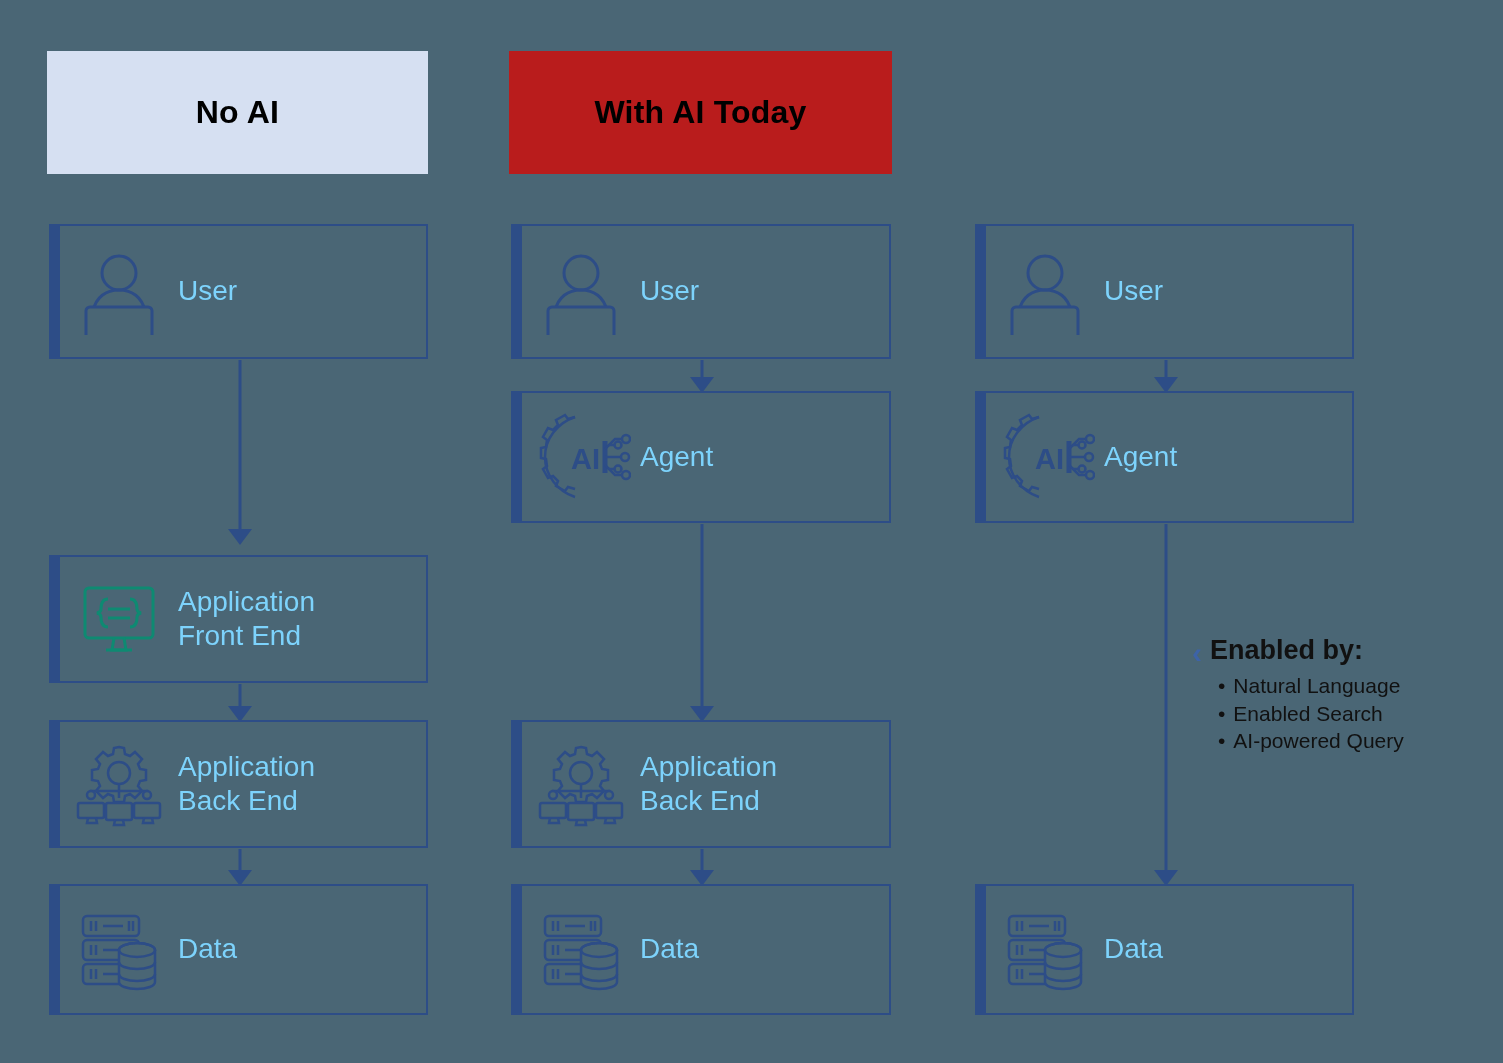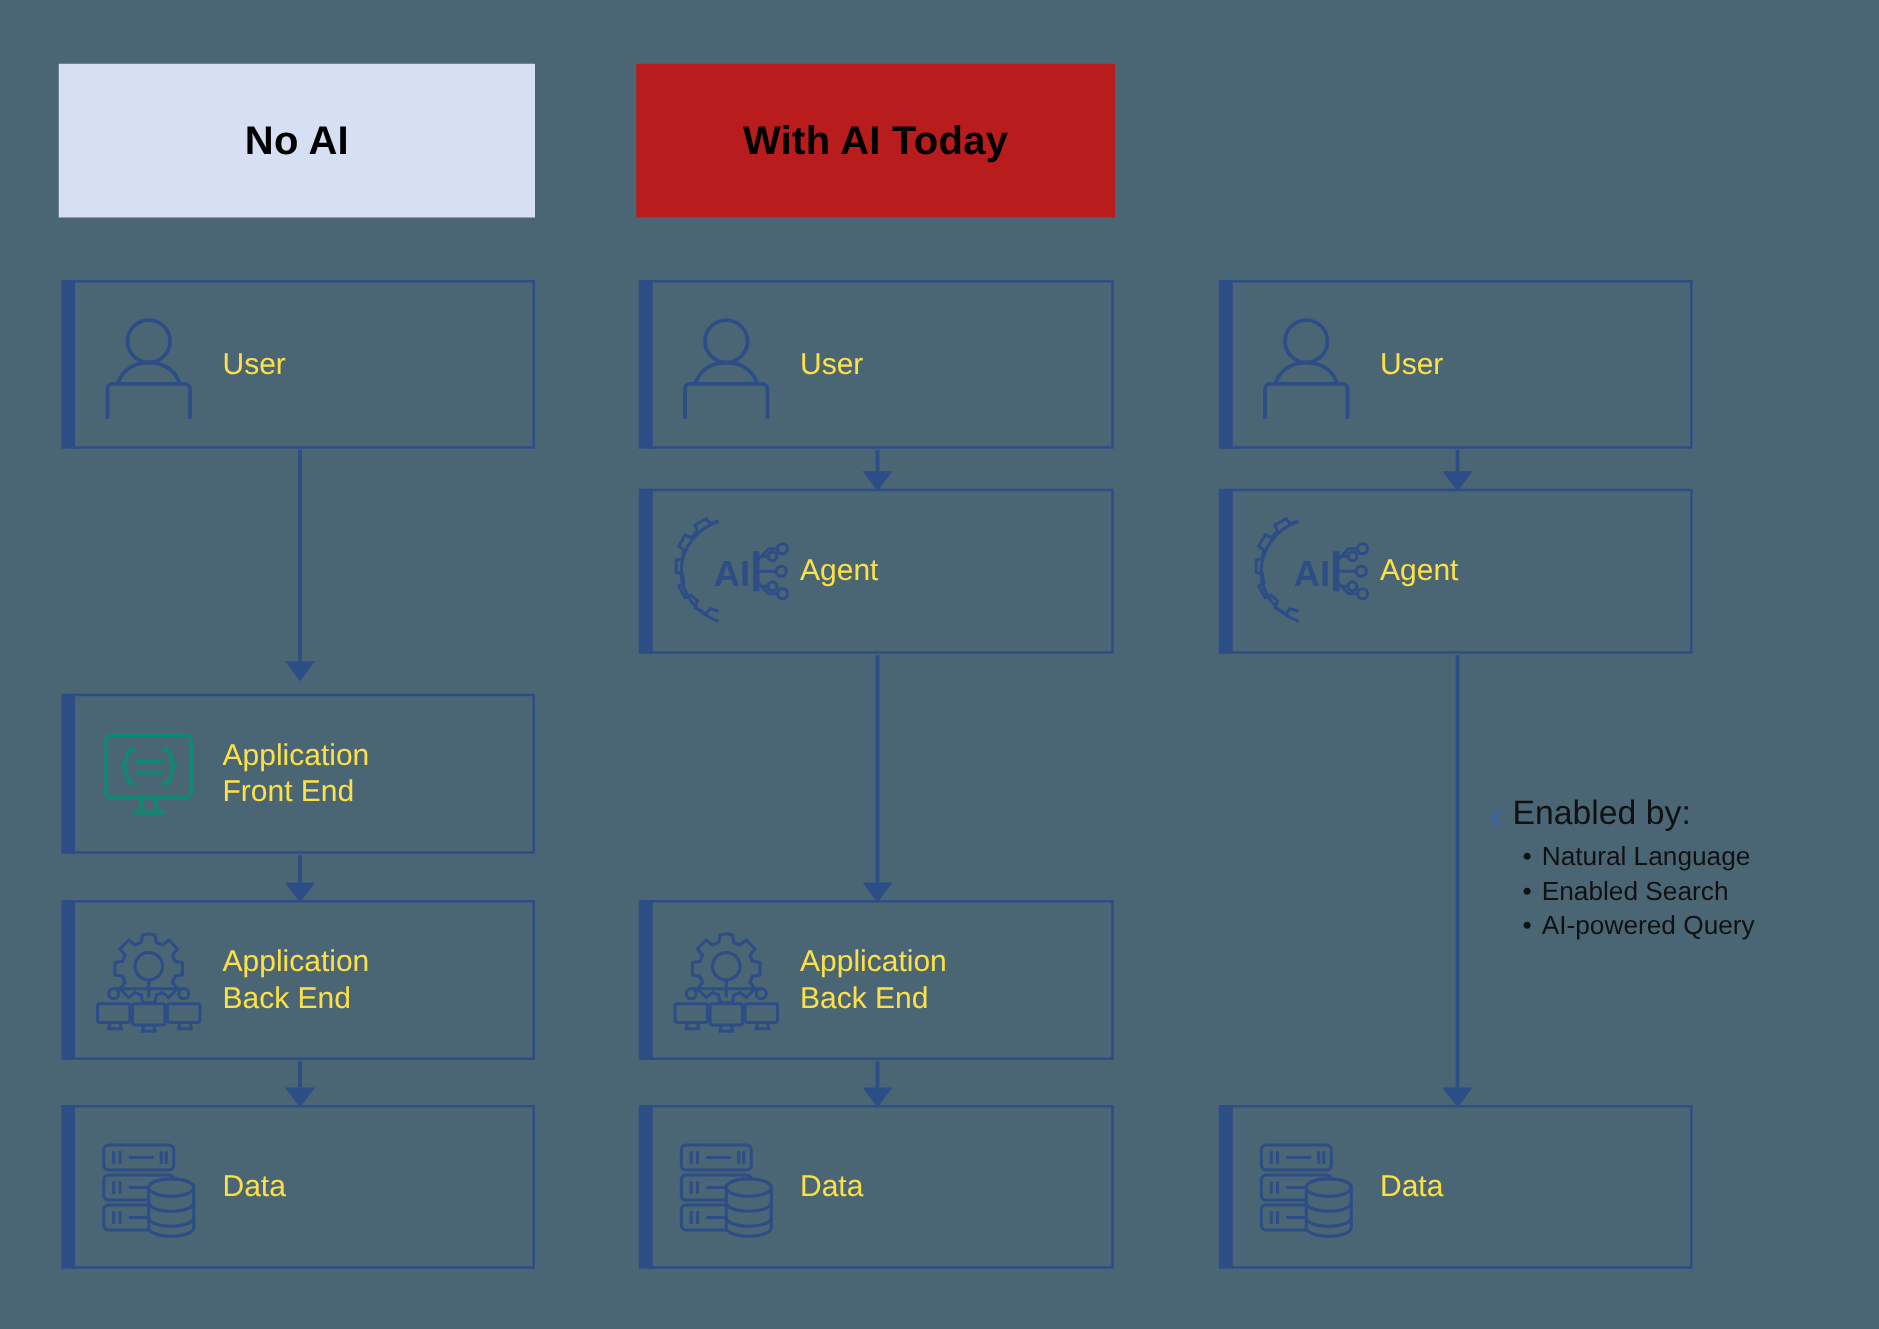--- a/index.html
+++ b/index.html
@@ -56,22 +56,22 @@
     background: #2d4d87;
   }
   .node .icon-slot {
     width: 118px;
     min-width: 118px;
     display: flex;
     align-items: flex-end;
     justify-content: center;
   }
   .node .node-label {
-    font-size: 24px;
-    color: #fde047;
+    font-size: 28px;
+    color: #7dd3fc;
     line-height: 1.22;
     white-space: pre-line;
     flex: 1;
     padding-right: 8px;
   }
 
   
   .arrow {
     position: absolute;
   }
@@ -108,21 +108,21 @@
   }
   #enabled-by .chev {
     color: #3d63a8;
     font-size: 30px;
     font-weight: bold;
     line-height: 1;
     margin-right: 8px;
     margin-top: 2px;
   }
   #enabled-by .eb-title {
-    font-weight: normal;
+    font-weight: bold;
     font-size: 27px;
     line-height: 1.05;
   }
   #enabled-by ul {
     list-style: none;
     margin: 4px 0 0 0;
     padding: 0 0 0 26px;
   }
   #enabled-by li {
     font-size: 21px;

